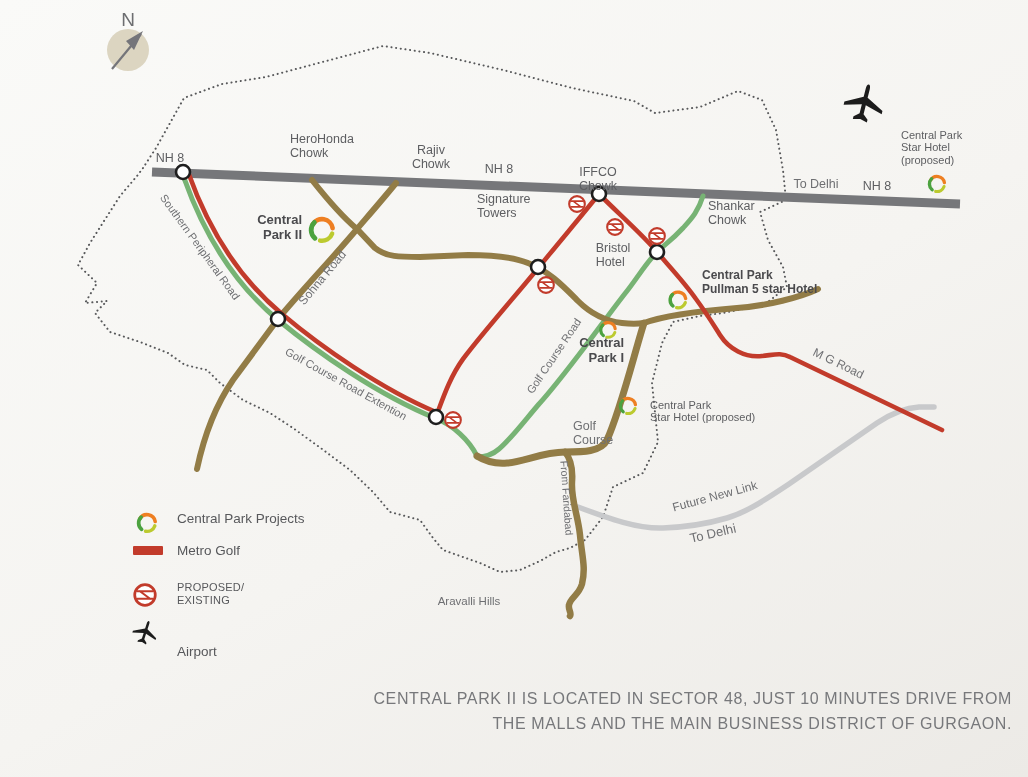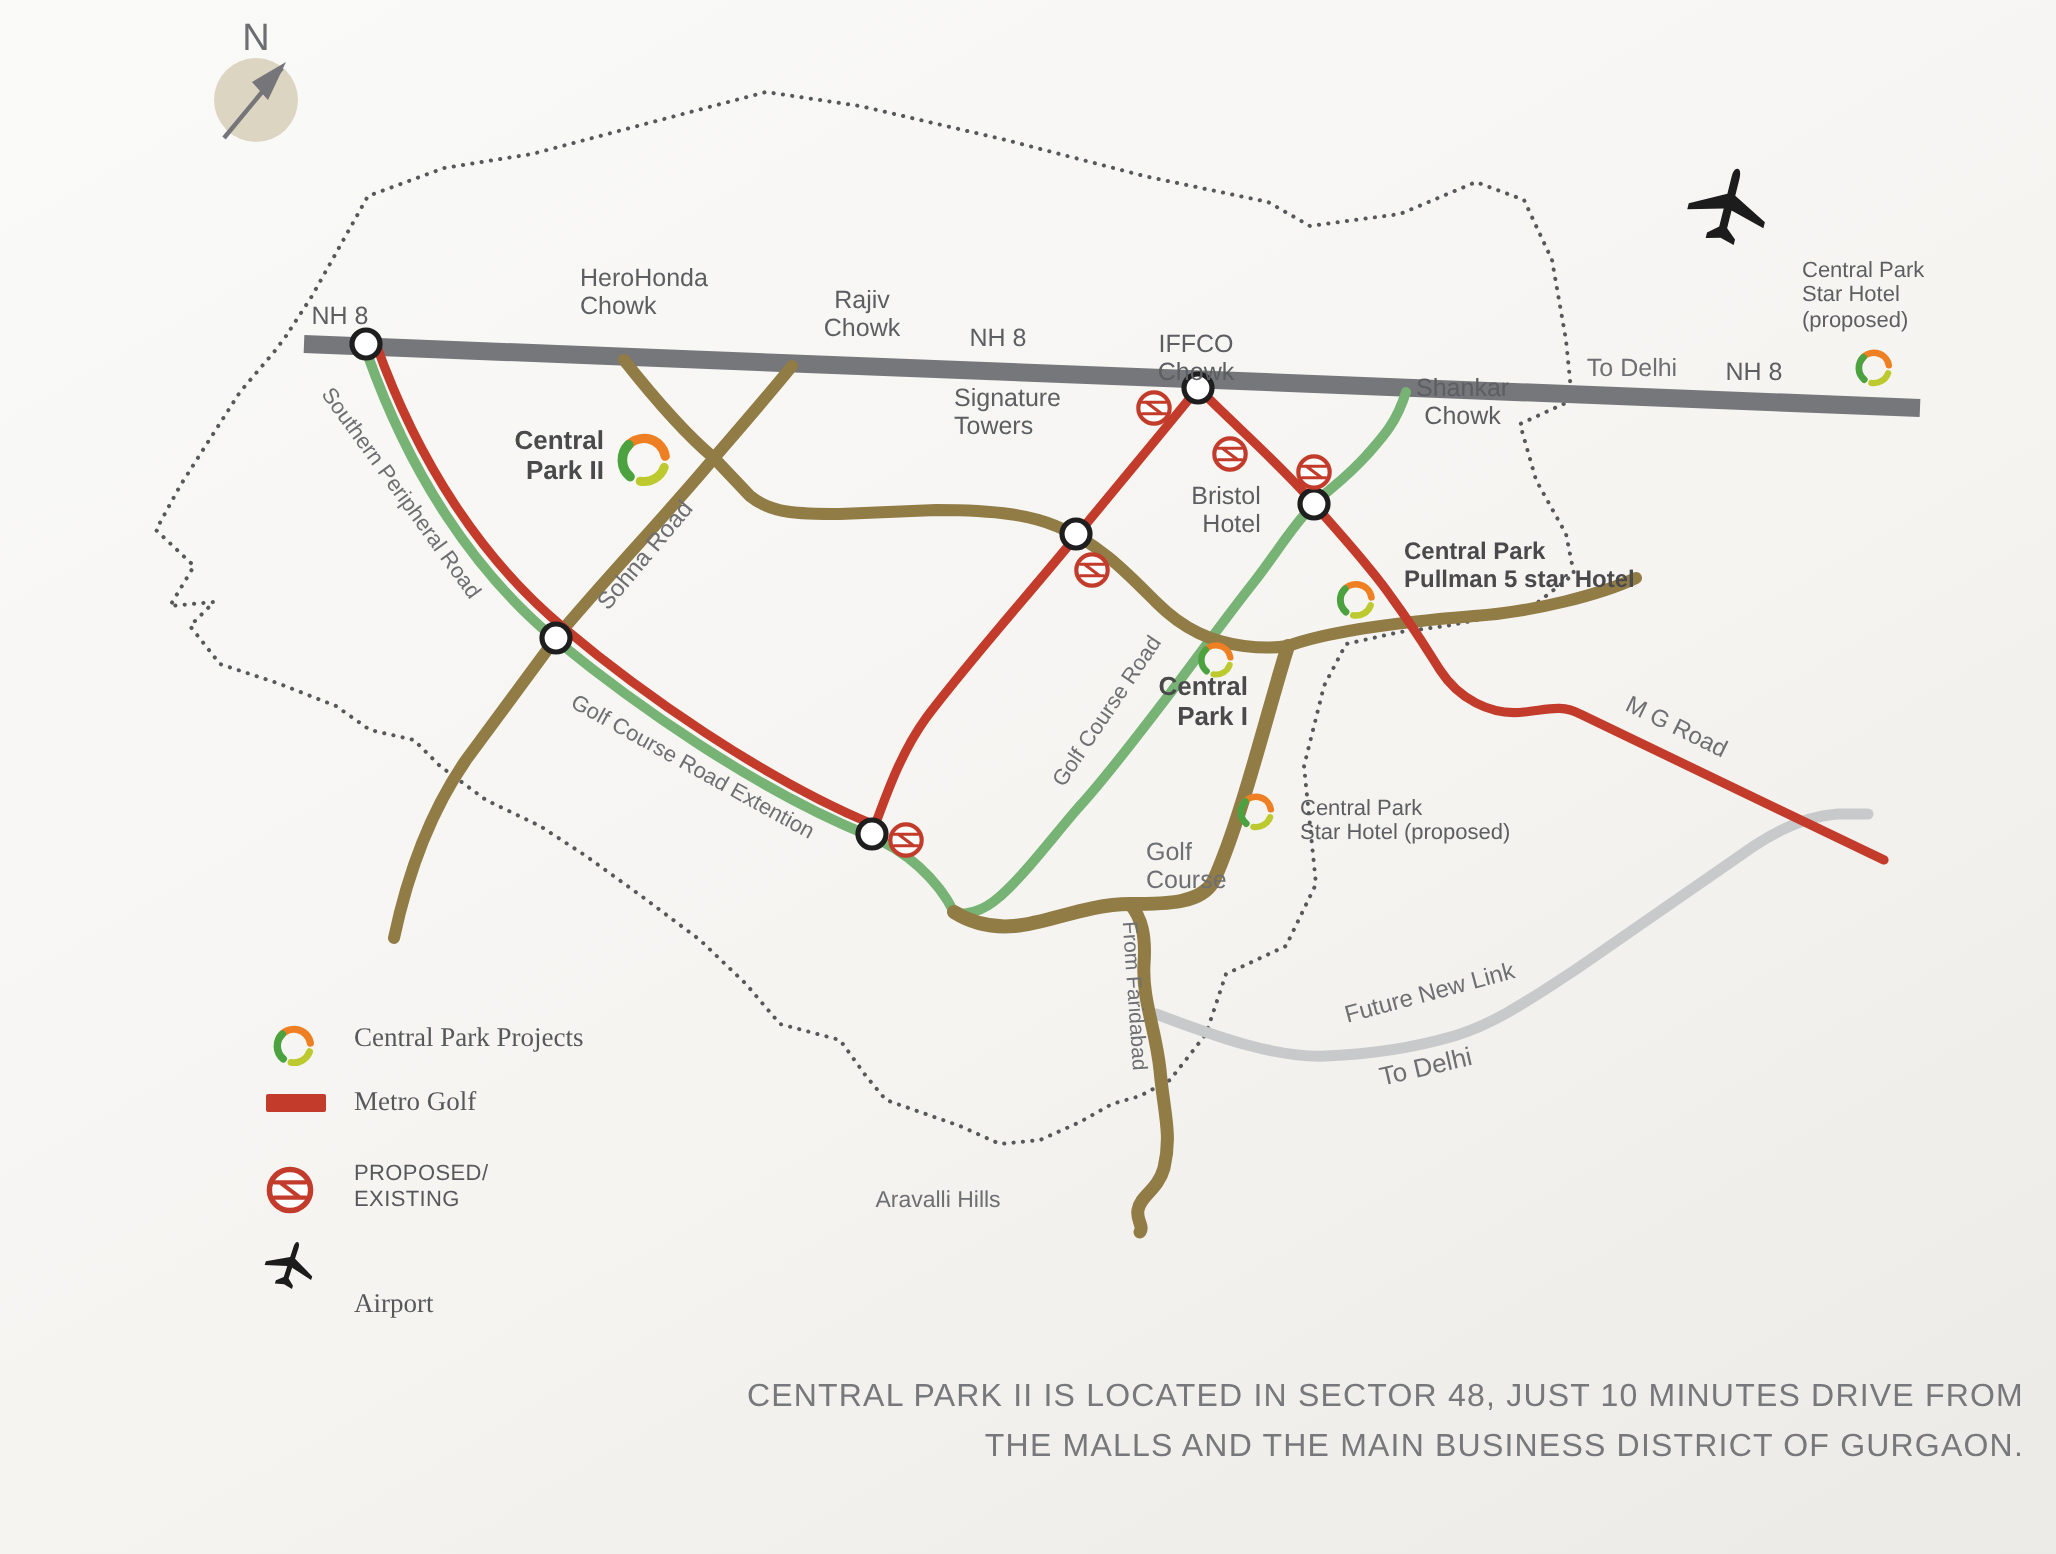--- a/index.html
+++ b/index.html
@@ -13,21 +13,21 @@
              font-size:19px;color:#6d6e71;}
   
   .lrow{position:absolute;left:133px;display:flex;align-items:center;}
   .lrow .ic{width:44px;display:flex;align-items:center;justify-content:flex-start;flex:none;}
   .lrow .lbl{color:#57585b;}
   #legend-row-projects{top:511px;}
   #legend-row-metro{top:543px;}
   #legend-row-station{top:581px;}
   #legend-row-airport{top:620px;margin-top:24px;}
   .metro-swatch{width:30px;height:9px;background:#c23b2b;border-radius:1px;}
-  .lbl-big{font-size:13.5px;font-family:Liberation Serif, serif;}
+  .lbl-big{font-size:13.5px;}
   .lbl-sm{font-size:11px;line-height:1.18;white-space:pre-line;letter-spacing:.2px;}
   
   #caption{position:absolute;left:0;right:16px;top:686px;text-align:right;
            color:#77787b;font-size:16px;line-height:25px;letter-spacing:.6px;}
 </style>
 </head>
 <body>
 
 <div id="stage">
 
@@ -110,30 +110,30 @@
       <div class="maplabel" style="left: 170px; top: 158px; font-size: 12.5px; text-align: center; transform: translate(-50%, -50%) rotate(0deg);">NH 8</div>
       <div class="maplabel" style="left: 290px; top: 146px; font-size: 12.5px; text-align: left; transform: translate(0%, -50%) rotate(0deg);">HeroHonda
 Chowk</div>
       <div class="maplabel" style="left: 431px; top: 157px; font-size: 12.5px; text-align: center; transform: translate(-50%, -50%) rotate(0deg);">Rajiv
 Chowk</div>
       <div class="maplabel" style="left: 499px; top: 169px; font-size: 12.5px; text-align: center; transform: translate(-50%, -50%) rotate(0deg);">NH 8</div>
       <div class="maplabel" style="left: 598px; top: 164px; font-size: 12.5px; text-align: center; transform: translate(-50%, -50%) rotate(0deg); margin-top: 15px;">IFFCO
 Chowk</div>
       <div class="maplabel" style="left: 477px; top: 206px; font-size: 12.5px; text-align: left; transform: translate(0%, -50%) rotate(0deg);">Signature
 Towers</div>
-      <div class="maplabel" style="left: 708px; top: 201px; font-size: 12.5px; text-align: center; transform: translate(0%, -50%) rotate(0deg);">Shankar
+      <div class="maplabel" style="left: 708px; top: 213px; font-size: 12.5px; text-align: left; transform: translate(0%, -50%) rotate(0deg);">Shankar
 Chowk</div>
       <div class="maplabel" style="left: 816px; top: 184px; font-size: 12.5px; color: rgb(110, 111, 114); text-align: center; transform: translate(-50%, -50%) rotate(0deg);">To Delhi</div>
       <div class="maplabel" style="left: 877px; top: 186px; font-size: 12.5px; text-align: center; transform: translate(-50%, -50%) rotate(0deg);">NH 8</div>
       <div class="maplabel" style="left: 901px; top: 148px; font-size: 11px; text-align: left; transform: translate(0%, -50%) rotate(0deg);">Central Park
 Star Hotel
 (proposed)</div>
       <div class="maplabel" style="left: 302px; top: 228px; font-size: 13px; font-weight: 700; color: rgb(74, 74, 77); text-align: right; transform: translate(-100%, -50%) rotate(0deg);">Central
 Park II</div>
-      <div class="maplabel" style="left: 613px; top: 255px; font-size: 12.5px; text-align: right; transform: translate(-50%, -50%) rotate(0deg);">Bristol
+      <div class="maplabel" style="left: 613px; top: 255px; font-size: 12.5px; text-align: left; transform: translate(-50%, -50%) rotate(0deg);">Bristol
 Hotel</div>
       <div class="maplabel" style="left: 702px; top: 283px; font-size: 12px; font-weight: 700; color: rgb(74, 74, 77); text-align: left; transform: translate(0%, -50%) rotate(0deg);">Central Park
 Pullman 5 star Hotel</div>
       <div class="maplabel" style="left: 624px; top: 351px; font-size: 13px; font-weight: 700; color: rgb(74, 74, 77); text-align: right; transform: translate(-100%, -50%) rotate(0deg);">Central
 Park I</div>
       <div class="maplabel" style="left: 573px; top: 389px; font-size: 12.5px; color: rgb(110, 111, 114); text-align: left; transform: translate(0%, -50%) rotate(0deg); margin-top: 44px;">Golf
 Course</div>
       <div class="maplabel" style="left: 650px; top: 411px; font-size: 11px; text-align: left; transform: translate(0%, -50%) rotate(0deg);">Central Park
 Star Hotel (proposed)</div>
       <div class="maplabel" style="left: 469px; top: 601px; font-size: 11.5px; color: rgb(110, 111, 114); text-align: left; transform: translate(-50%, -50%) rotate(0deg);">Aravalli Hills</div>

